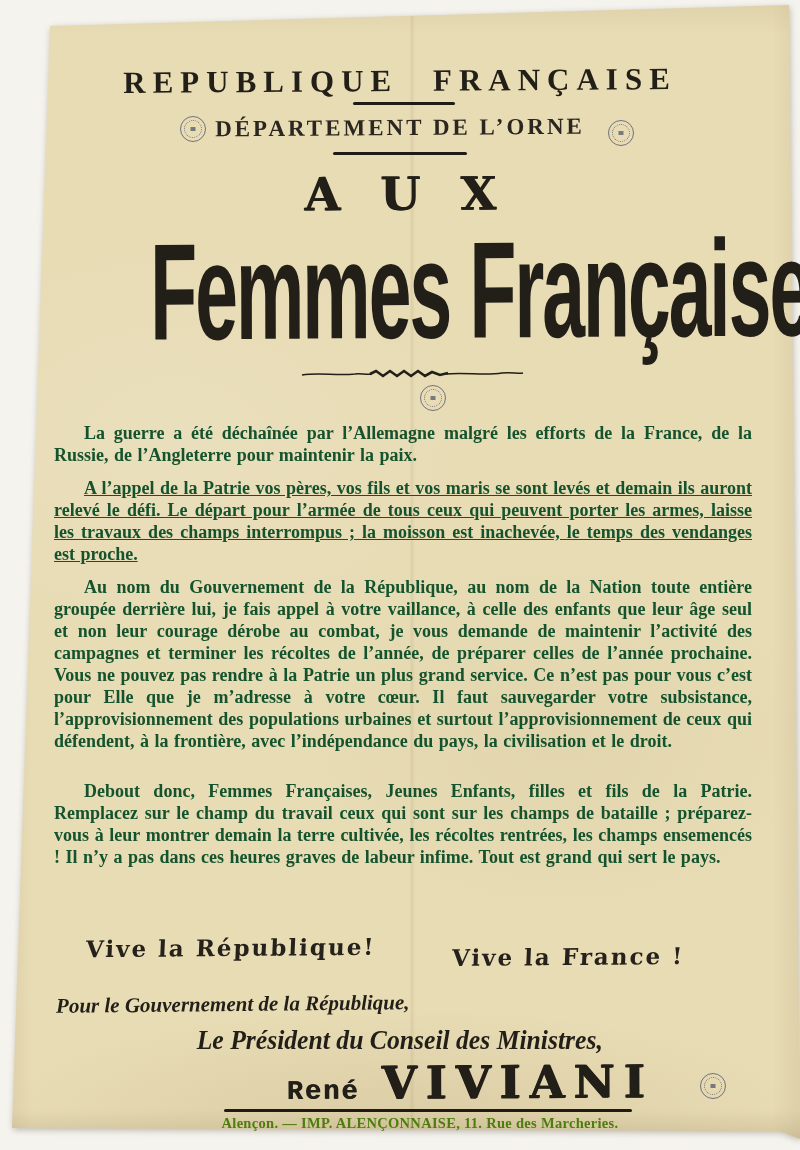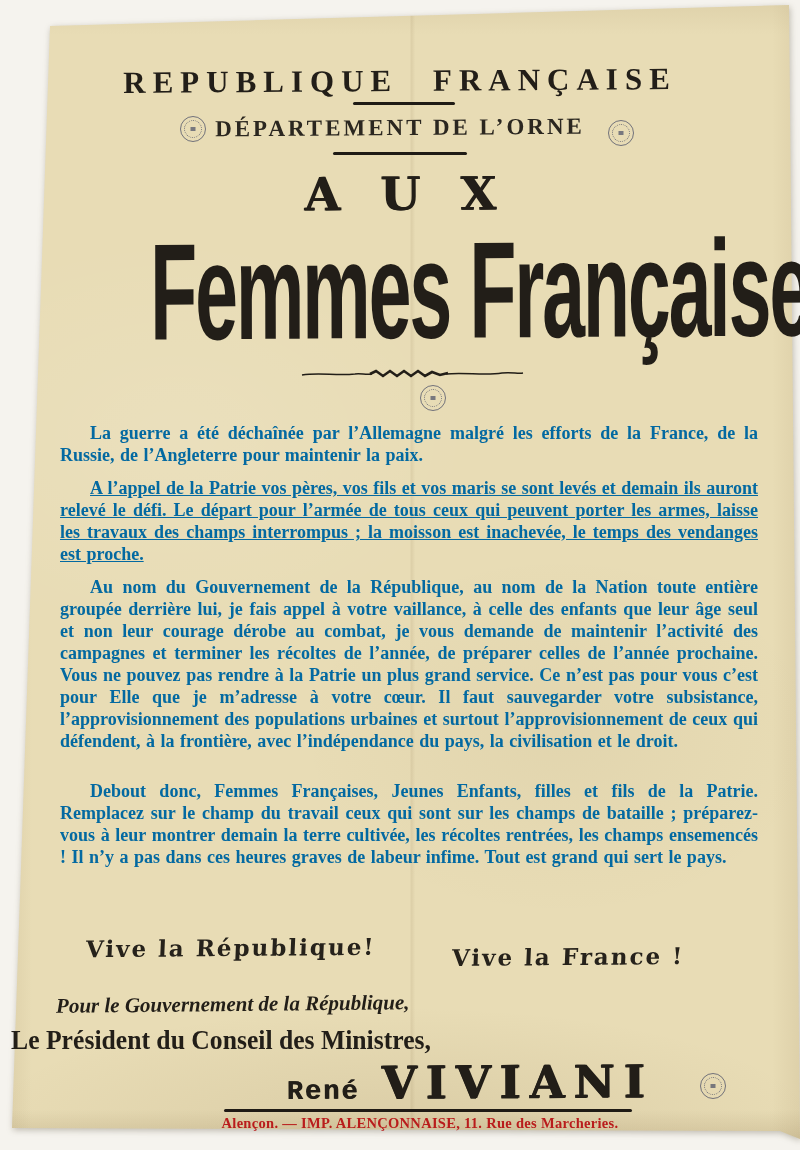--- a/index.html
+++ b/index.html
@@ -38,40 +38,40 @@
 
   .aux{left:0;right:0;top:144px;text-align:center;font-family:"DejaVu Serif",serif;font-weight:bold;
        font-size:46px;letter-spacing:40px;padding-left:40px;transform:rotate(-.3deg);
        text-shadow:1px 0 0 #221e18;}
   .femmes{left:0;right:0;top:198px;text-align:center;line-height:1;}
   .femmes>span{display:inline-block;white-space:nowrap;
        font-family:"Liberation Sans","DejaVu Sans",sans-serif;font-weight:bold;font-size:110px;
        letter-spacing:-3px;transform:scale(.70,1.25) rotate(-.2deg);transform-origin:top center;}
 
   .divider{left:300px;top:344px;width:225px;height:14px;}
-  .para{left:60px;width:698px;font-size:18px;font-weight:bold;line-height:22px;
-        text-align:justify;text-indent:30px;word-spacing:1px;color:#0369a1;}
+  .para{left:54px;width:698px;font-size:18px;font-weight:bold;line-height:22px;
+        text-align:justify;text-indent:30px;word-spacing:1px;color:#14532d;}
   .p1{top:381px;} .p2{top:436px;text-decoration:underline;} .p3{top:535px;} .p4{top:739px;} .p5{top:856px;}
 
   .slogan{font-family:"DejaVu Serif",serif;font-weight:bold;font-size:23px;letter-spacing:2px;
         transform:skewX(-3deg) rotate(-.5deg);color:#26221b;}
   .slog-l{left:86px;top:911px;}
   .slog-r{left:452px;top:920px;}
 
   .for-line{left:56px;top:969px;font-style:italic;font-weight:bold;font-size:21px;transform:rotate(-.6deg);}
-  .pres-line{left:0;right:0;top:1002px;font-weight:bold;font-size:27px;}
+  .pres-line{left:0;right:0;top:1002px;text-align:center;font-weight:bold;font-size:27px;font-style:italic;}
   .pres-line>span{display:inline-block;transform:scaleX(.95);}
   .name-line{left:160px;width:620px;top:1033px;text-align:center;white-space:nowrap;transform:rotate(-.3deg);}
   .name-first{font-family:Liberation Mono, monospace;font-weight:bold;font-size:27px;letter-spacing:2px;
         text-shadow:.7px 0 0 #221e18;}
   .name-last{font-family:"DejaVu Serif",serif;font-weight:bold;font-size:45px;letter-spacing:9px;
         margin-left:18px;text-shadow:1.2px 0 0 #221e18,0 .6px 0 #221e18;}
   .imp-rule{left:224px;top:1086px;width:408px;height:2.5px;}
   .imprint{left:50px;right:10px;top:1092px;text-align:center;font-weight:bold;font-size:14.5px;
-        letter-spacing:.3px;color:#b91c1c;}
+        letter-spacing:.3px;color:#4d7c0f;}
 </style>
 </head>
 <body>
 
 <div class="paper-wrap">
   <div class="paper"></div>
 </div>
 
 <div class="content">
 

